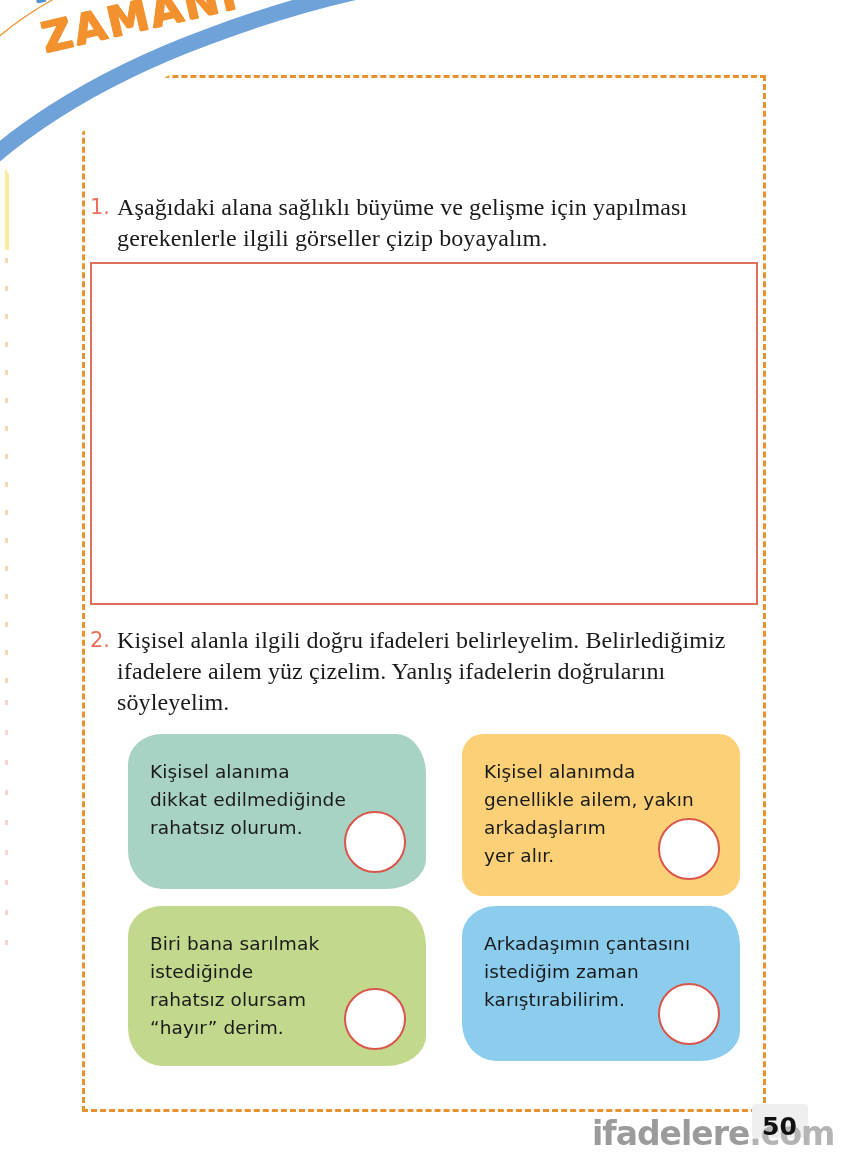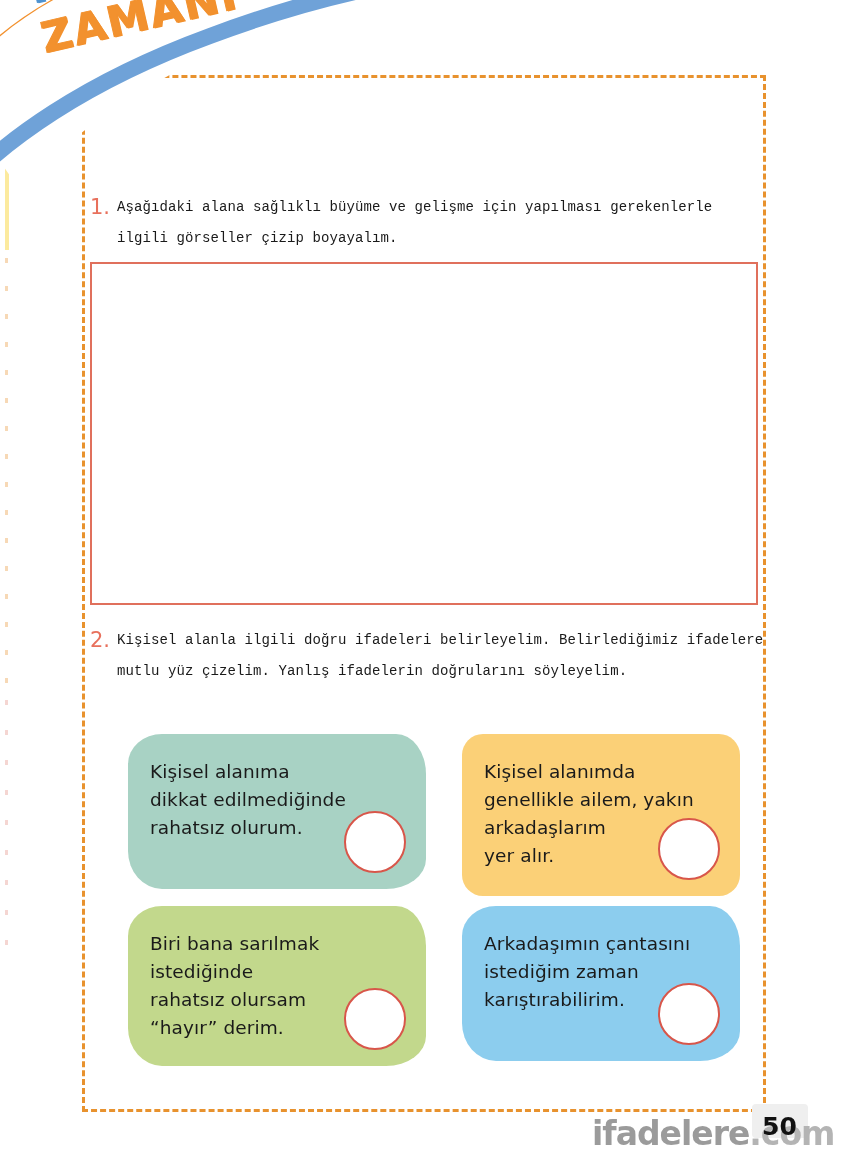--- a/index.html
+++ b/index.html
@@ -118,22 +118,22 @@
     gap: 7px;
   }
   .q-num {
     color: #e8705c;
     font-family: "DejaVu Sans", sans-serif;
     font-size: 21px;
     line-height: 30px;
     flex: 0 0 auto;
   }
   .q-text {
-    font-family: Liberation Mono, monospace;
-    font-size: 14px;
+    font-family: Liberation Serif, serif;
+    font-size: 24px;
     line-height: 31px;
     color: #1a1a1a;
     letter-spacing: .1px;
   }
   #q1 { left: 90px; top: 192px; width: 680px; }
   #q2 { left: 90px; top: 625px; width: 680px; }
 
   
   .draw-box {
     position: absolute;
@@ -247,21 +247,21 @@
 
   <div class="question" id="q1">
     <span class="q-num">1.</span>
     <span class="q-text">Aşağıdaki alana sağlıklı büyüme ve gelişme için yapılması gerekenlerle ilgili görseller çizip boyayalım.</span>
   </div>
 
   <div class="draw-box"></div>
 
   <div class="question" id="q2">
     <span class="q-num">2.</span>
-    <span class="q-text">Kişisel alanla ilgili doğru ifadeleri belirleyelim. Belirlediğimiz ifadelere mutlu yüz çizelim. Yanlış ifadelerin doğrularını söyleyelim.</span>
+    <span class="q-text">Kişisel alanla ilgili doğru ifadeleri belirleyelim. Belirlediğimiz ifadelere ailem yüz çizelim. Yanlış ifadelerin doğrularını söyleyelim.</span>
   </div>
 
   <div class="cards">
 
     <div class="card" id="card-0">
       <div class="card-text">Kişisel alanıma
 dikkat edilmediğinde
 rahatsız olurum.</div>
       <div class="card-circle"></div>
     </div>

